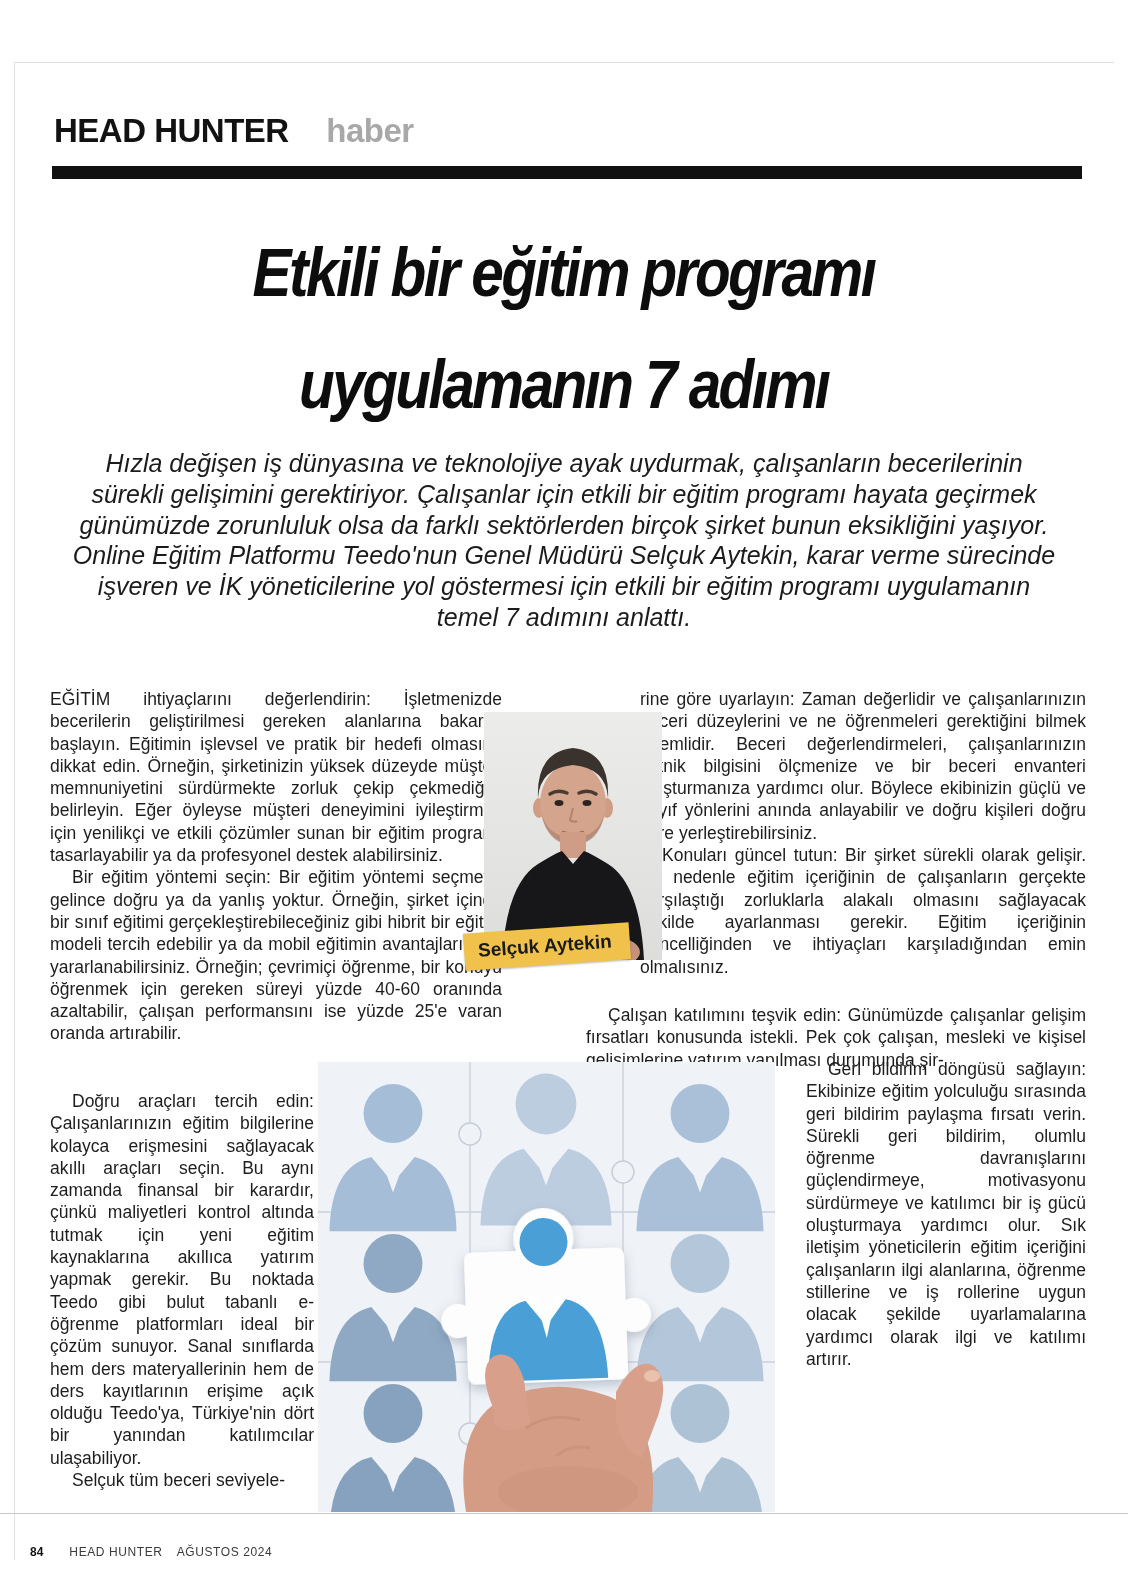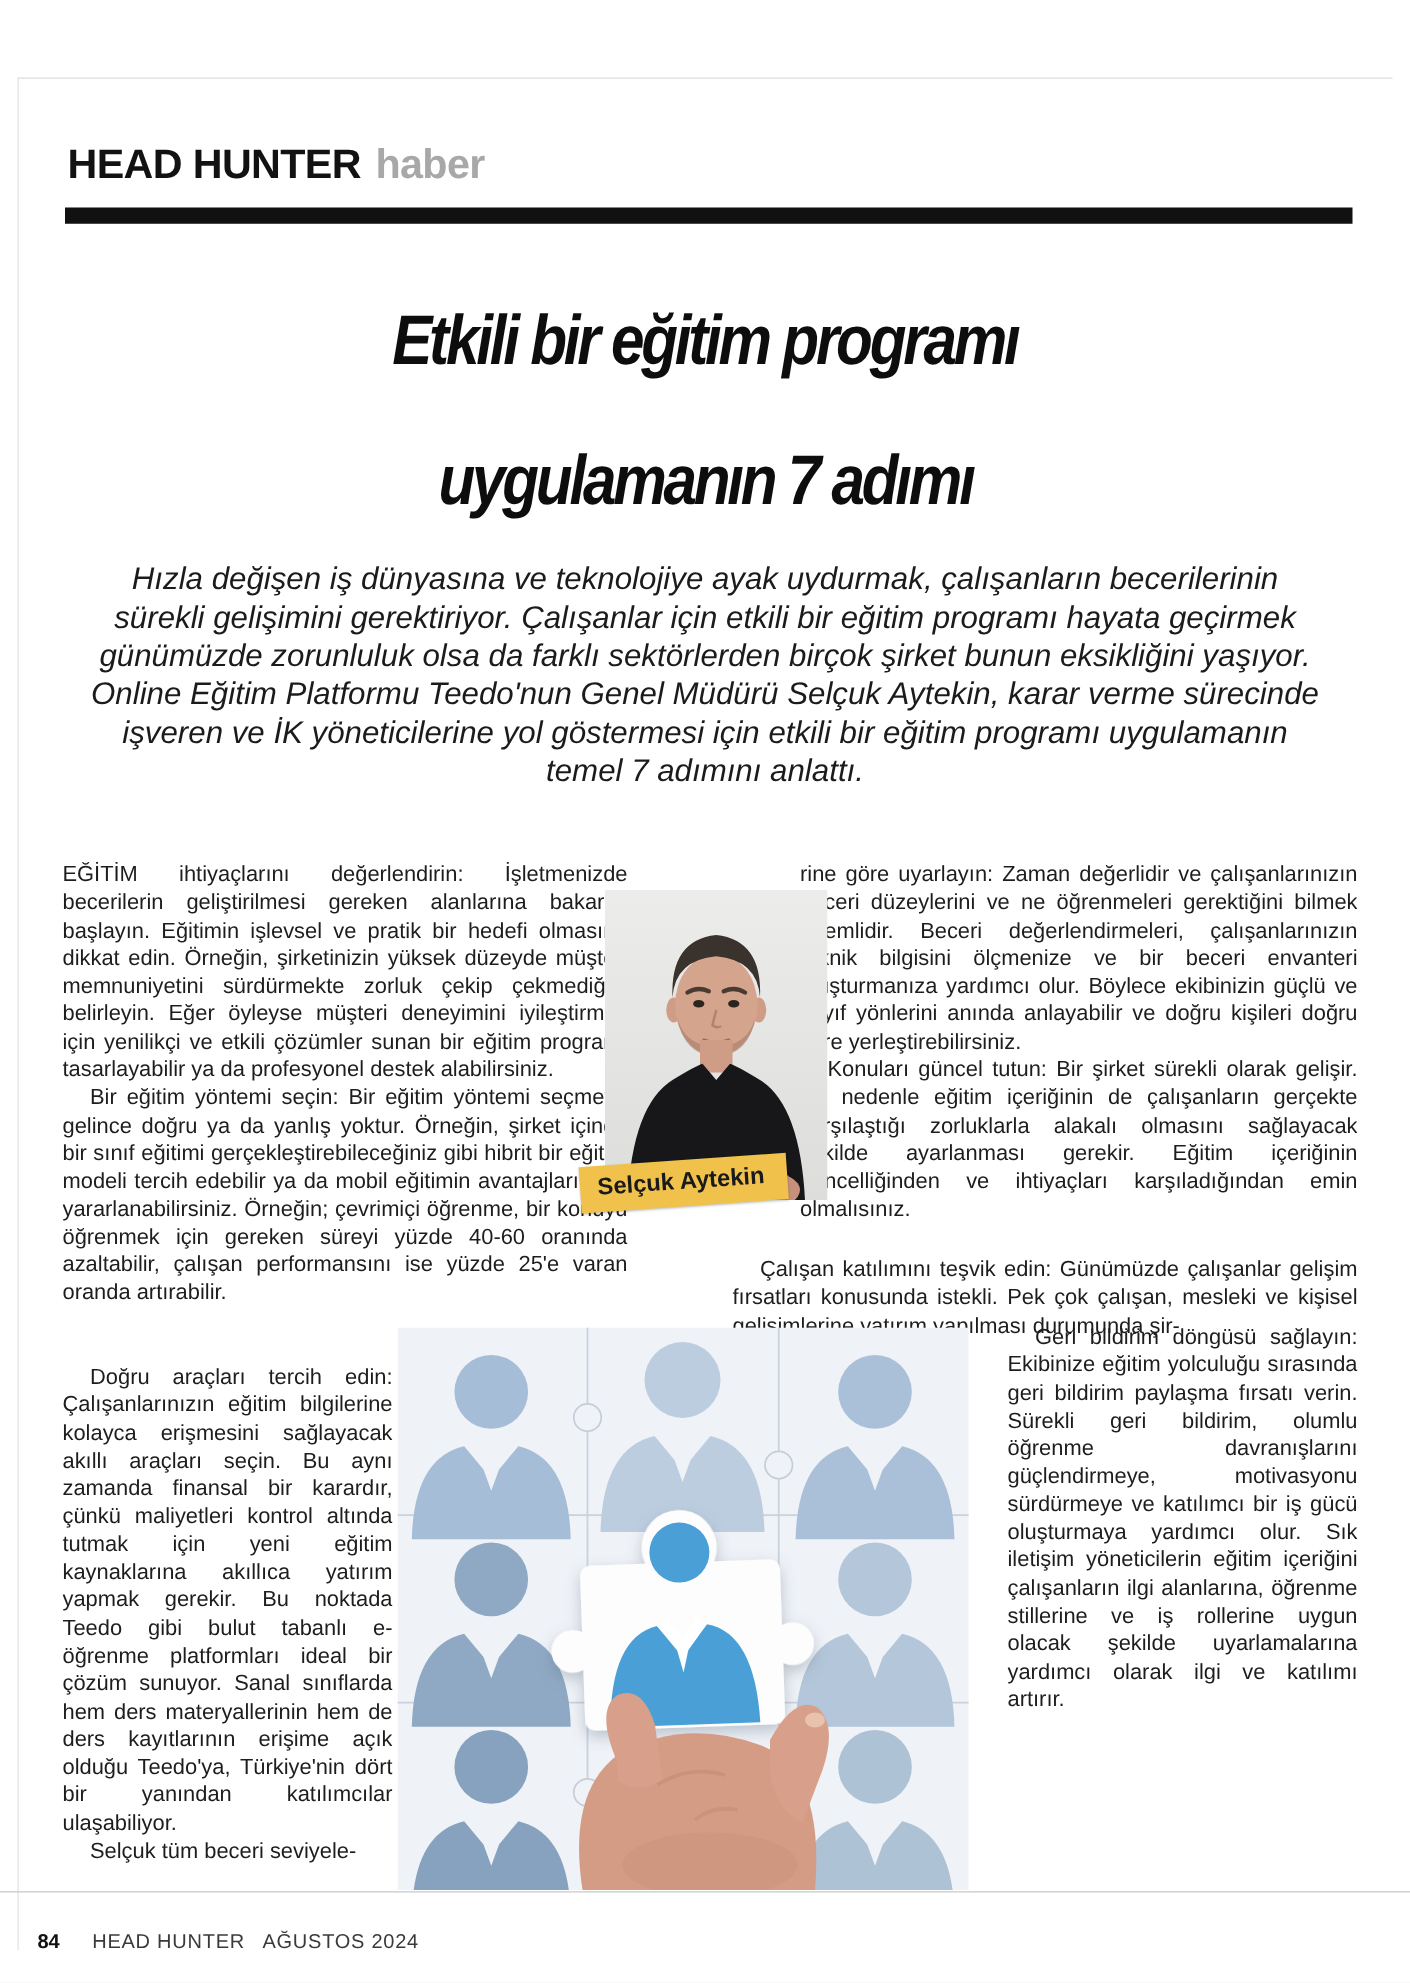--- a/index.html
+++ b/index.html
@@ -5,25 +5,25 @@
   html,body{margin:0;padding:0;background:#f4f4f2;}
   .page{
     position:relative;width:1128px;height:1586px;background:#ffffff;
     font-family:"Liberation Sans", sans-serif;color:#1c1c1c;overflow:hidden;
   }
   .scan-edge-top{position:absolute;left:14px;top:62px;width:1100px;height:0;border-top:1px solid #dedede;}
   .scan-edge-left{position:absolute;left:14px;top:62px;width:0;height:1498px;border-left:1px solid #e3e3e3;}
 
   .masthead{position:absolute;left:54px;top:112px;font-size:33px;font-weight:800;letter-spacing:-.5px;white-space:nowrap;}
   .masthead .brand{color:#121212;}
-  .masthead .section{color:#a8a8a8;margin-left:3px;font-weight:700;}
+  .masthead .section{color:#a8a8a8;margin-left:29px;font-weight:700;}
   .rule{position:absolute;left:52px;top:166px;width:1030px;height:13px;background:#111;}
 
   .headline{position:absolute;left:0;top:216px;width:1128px;text-align:center;
-    font-weight:800;font-style:italic;color:#0d0d0d;line-height:112px;font-size:56px;letter-spacing:-3px;}
+    font-weight:800;font-style:italic;color:#0d0d0d;line-height:112px;font-size:68px;letter-spacing:-3px;}
   .headline .tline{display:inline-block;transform:scaleX(.86);transform-origin:center;white-space:nowrap;}
 
   .standfirst{position:absolute;left:69px;top:448px;width:990px;text-align:center;
     font-style:italic;font-size:25px;line-height:30.8px;color:#1b1b1b;}
 
   .body-txt{font-size:17.5px;line-height:22.3px;text-align:justify;color:#1d1d1d;}
   .body-txt p{margin:0;}
   .body-txt p.ind{text-indent:22px;}
   .lead{font-weight:400;}
 
@@ -36,21 +36,21 @@
   .portrait{position:absolute;left:484px;top:712px;width:178px;height:248px;}
   .portrait svg{display:block;width:100%;height:100%;}
   .caption-tag{position:absolute;left:464px;top:928px;transform:rotate(-4deg);
     background:#f0c24b;color:#1a1a1a;font-weight:700;font-size:19px;
     padding:7px 18px 8px 14px;white-space:nowrap;box-shadow:0 1px 2px rgba(0,0,0,.25);}
 
   .puzzle{position:absolute;left:318px;top:1062px;width:457px;height:450px;}
   .puzzle svg{display:block;width:100%;height:100%;}
 
   .footer-rule{position:absolute;left:0;top:1513px;width:1128px;height:0;border-top:1px solid #c9c9c9;}
-  .footer{position:absolute;left:30px;top:1545px;font-size:16px;color:#3a3a3a;letter-spacing:.6px;white-space:nowrap;}
+  .footer{position:absolute;left:30px;top:1545px;font-size:12px;color:#3a3a3a;letter-spacing:.6px;white-space:nowrap;}
   .footer .pageno{font-weight:700;color:#111;margin-right:26px;letter-spacing:0;}
   .footer .mag{margin-right:14px;}
 </style>
 </head>
 <body>
 
 <div class="page">
 
   <div class="scan-edge-top"></div>
   <div class="scan-edge-left"></div>

